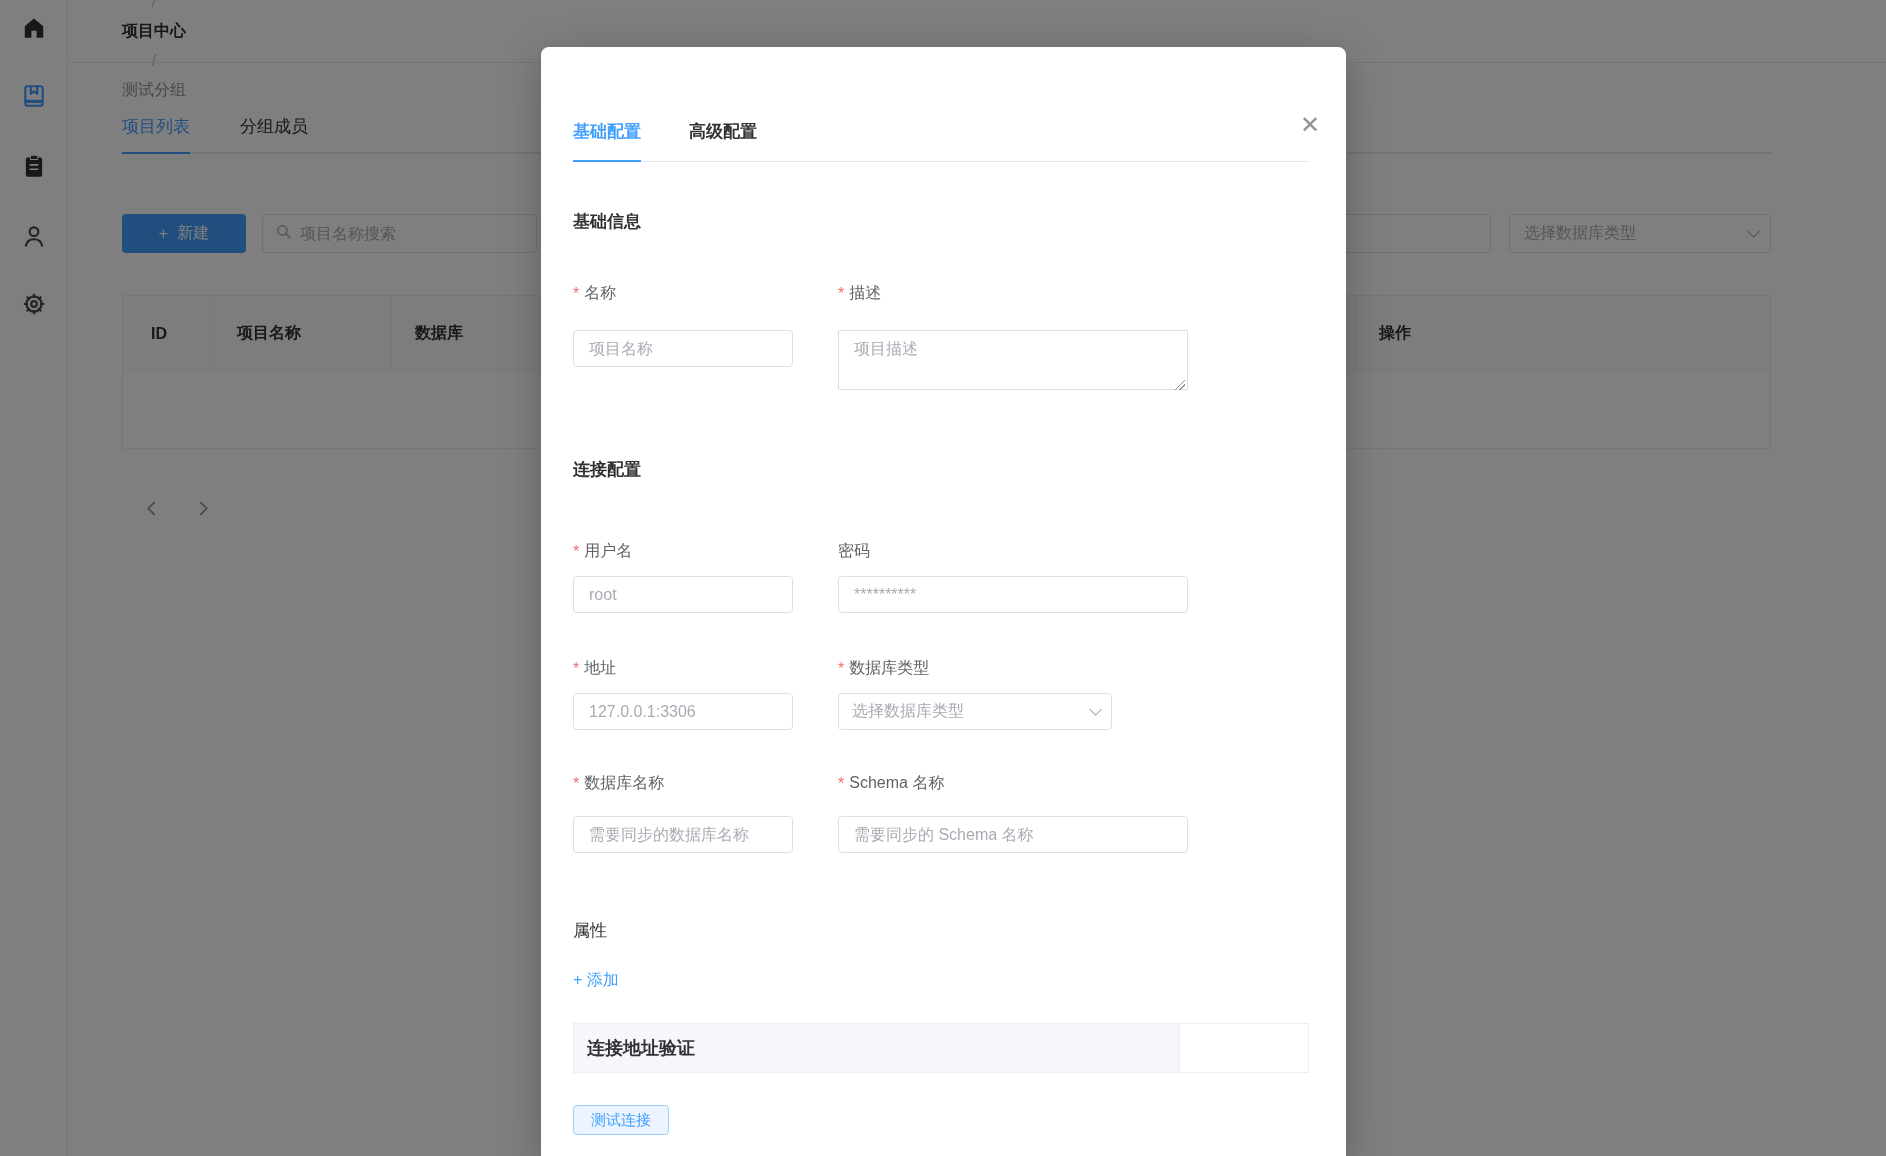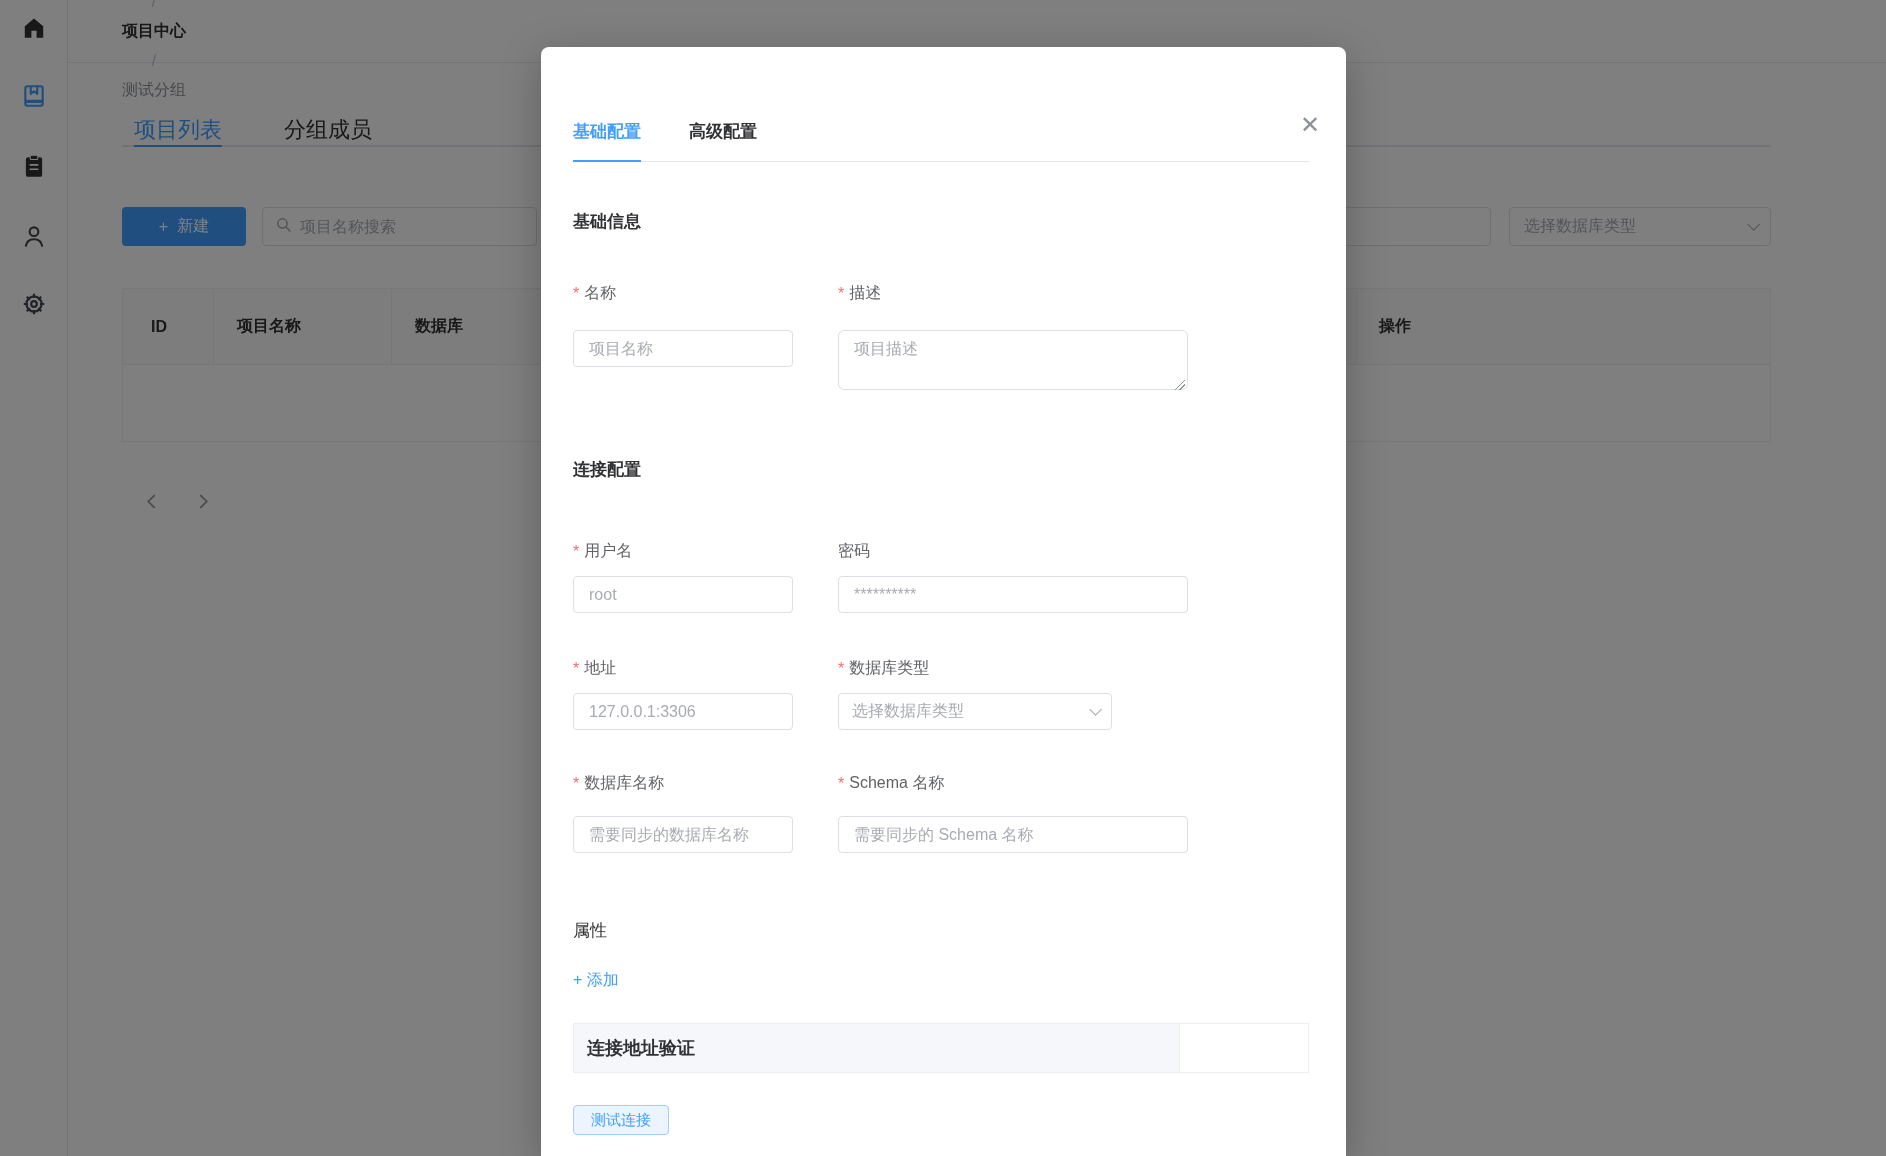--- a/index.html
+++ b/index.html
@@ -20,21 +20,21 @@
   .crumb { display:flex; align-items:center; font-size:16px; gap:10px;flex-direction:column; }
   .crumb .link { color:#303133; font-weight:bold; cursor:pointer; }
   .crumb .sep { color:#c0c4cc; font-weight:400; }
   .crumb .current { color:#909399; }
   .avatar { position:absolute; right:8px; top:6px; width:44px; height:44px; border-radius:50%;
             background:#c8ccd2; display:flex; align-items:center; justify-content:center; cursor:pointer; }
 
   
   .main { position:absolute; left:122px; top:63px; width:1649px; z-index:1; }
   .tabs { margin-top:52px; display:flex; gap:50px; border-bottom:2px solid #e4e7ed; }
-  .tab { font-size:22px; color:#303133; cursor:pointer; position:relative;margin-left:12px; }
+  .tab { font-size:17px; color:#303133; padding-bottom:14px; cursor:pointer; position:relative; }
   .tab.active { color:#409eff; }
   .tab.active::after { content:""; position:absolute; left:0; right:0; bottom:-2px; height:2px; background:#409eff; }
 
   .filter-row { margin-top:60px; display:flex; align-items:center; }
   .btn-primary { width:124px; height:39px; background:#409eff; color:#fff; border:none; border-radius:4px;
                  font-size:16px; display:flex; align-items:center; justify-content:center; gap:9px; cursor:pointer;
                  font-family:inherit; }
   .search-box { margin-left:16px; width:275px; height:39px; border:1px solid #dcdfe6; border-radius:4px;
                 display:flex; align-items:center; padding:0 12px; gap:8px; background:#fff; }
   .search-box input { border:none; outline:none; flex:1; font-size:16px; color:#701a75; font-family:inherit; background:transparent; }
@@ -87,21 +87,21 @@
   .labels.l4 { margin-top:43px; }
   .f-label { font-size:16px; color:#606266; display:flex; align-items:center; }
   .req { color:#f56c6c; margin-right:5px; font-size:16px; }
   .fields { margin-top:26px; }
   .fields.f2 { margin-top:14px; }
   .fields.f3 { margin-top:14px; }
   .fields.f4 { margin-top:22px; }
   .inp { width:100%; height:37px; border:1px solid #dcdfe6; border-radius:4px; padding:0 15px;
          font-size:16px; color:#606266; outline:none; font-family:inherit; background:#fff; }
   .inp::placeholder, .txa::placeholder { color:#a8abb2; }
-  .txa { width:100%; height:60px; border:1px solid #dcdfe6; border-radius:6px; padding:8px 15px;
+  .txa { width:100%; height:60px; border:1px solid #dcdfe6; border-radius:1px; padding:8px 15px;
          font-size:16px; color:#606266; outline:none; resize:none; font-family:inherit; position:relative; background:#fff; }
   .txa-wrap { position:relative; width:350px; }
   .resize-grip { position:absolute; right:3px; bottom:4px; width:10px; height:10px; pointer-events:none;
     background:linear-gradient(135deg, transparent 0 46%, #909399 46% 54%, transparent 54% 68%, #909399 68% 76%, transparent 76%); }
   .dlg-select { width:274px; height:37px; border:1px solid #dcdfe6; border-radius:4px; background:#fff;
                 display:flex; align-items:center; justify-content:space-between; padding:0 13px; cursor:pointer; }
   .dlg-select .ph { font-size:16px; color:#a8abb2; }
 
   .add-link { margin-top:28px; font-size:16px; color:#409eff; cursor:pointer; width:fit-content; }
 

